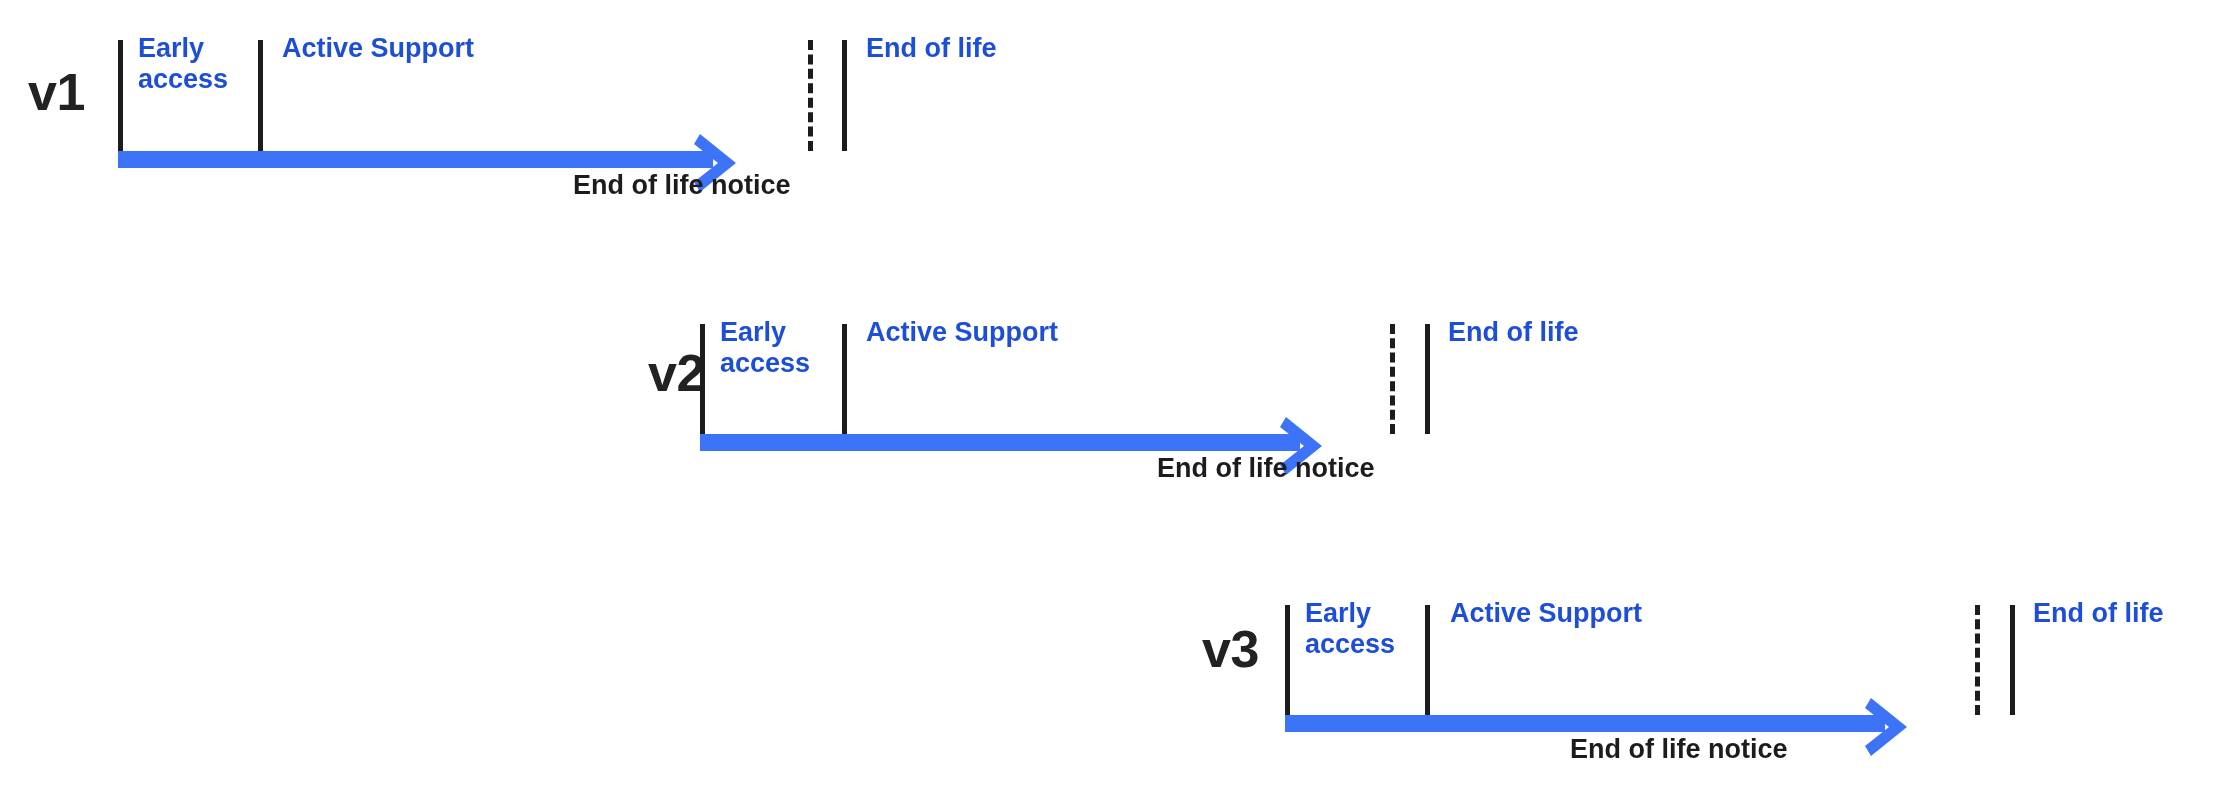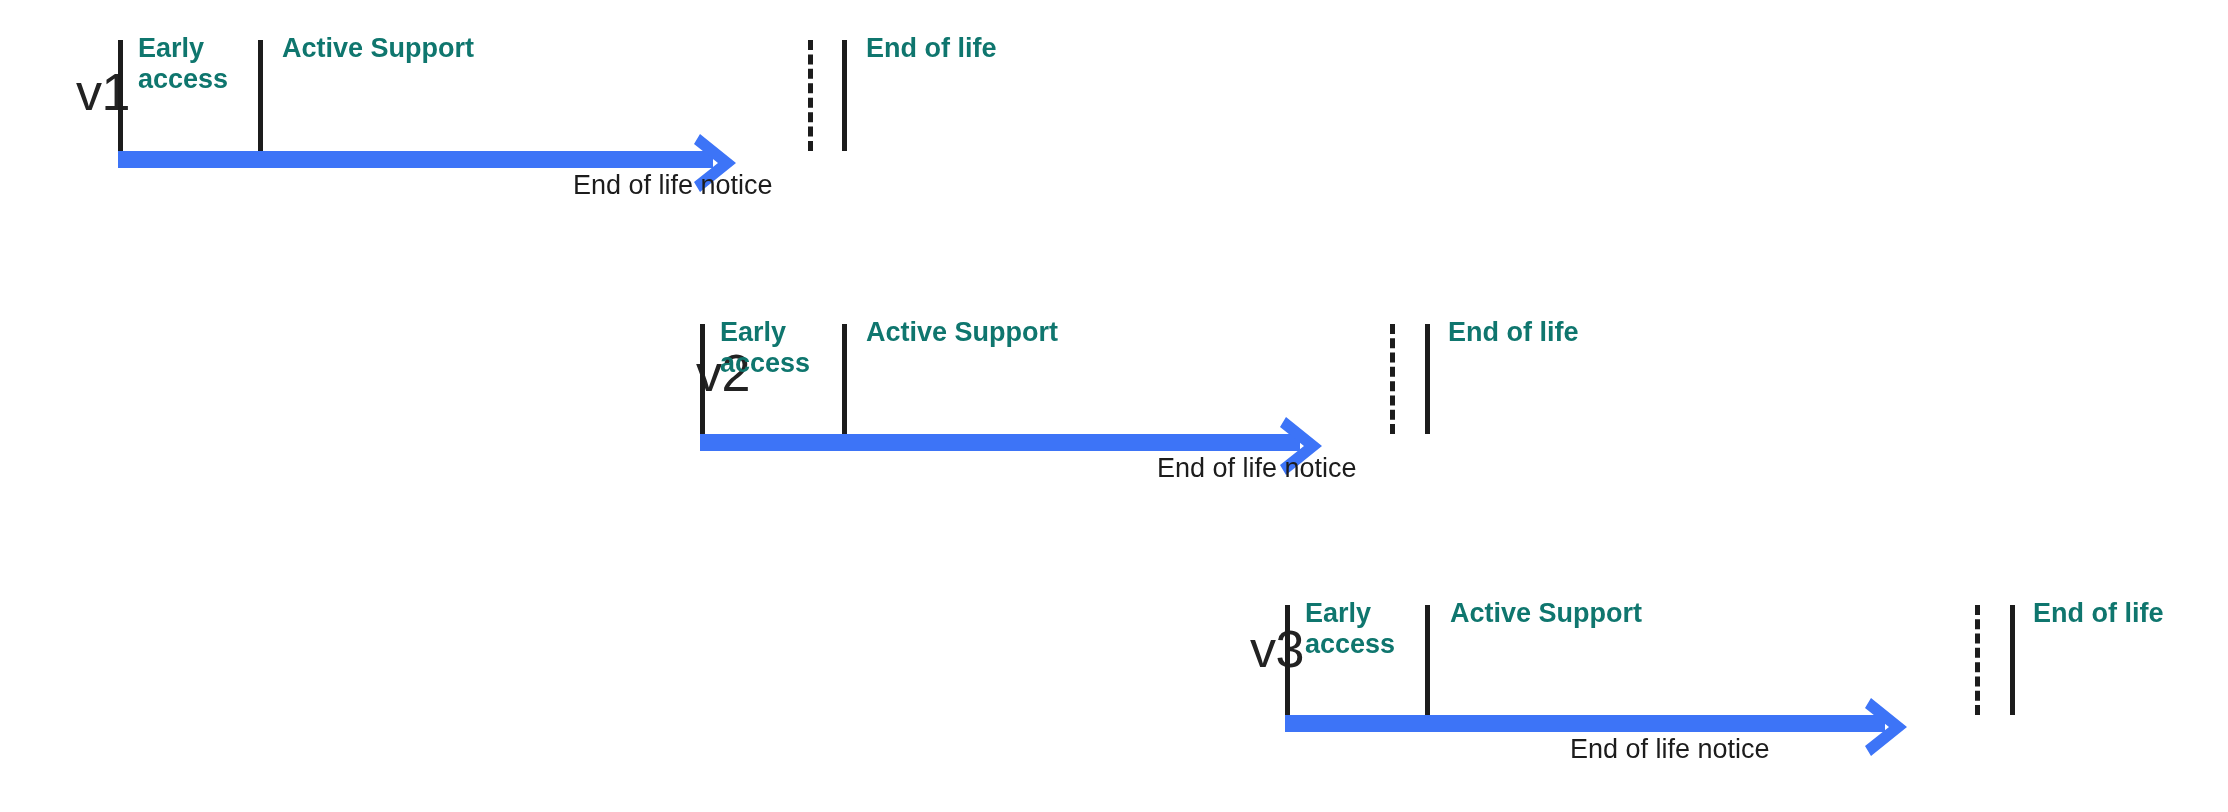--- a/index.html
+++ b/index.html
@@ -24,26 +24,25 @@
   
   .timeline-row {
     position: absolute;
     left: 0;
     top: 0;
   }
 
   .version-label {
     position: absolute;
     font-size: 52px;
-    font-weight: 400;
+    font-weight: 700;
     color: #222222;
     letter-spacing: -0.5px;
     line-height: 1;
     white-space: nowrap;
-    margin-left: 48px;
   }
 
   
   .track {
     position: absolute;
     height: 17px;
     background: #3d74f7;
   }
 
   .arrow-head {
@@ -63,30 +62,30 @@
     width: 0;
     background: none;
     border-left: 5px dashed #1c1c1c;
   }
 
   
   .phase-label {
     position: absolute;
     font-size: 27px;
     font-weight: 700;
-    color: #0f766e;
+    color: #1d4ed8;
     line-height: 1.15;
     white-space: pre-line;
   }
 
   
   .notice-label {
     position: absolute;
     font-size: 27px;
-    font-weight: 400;
+    font-weight: 700;
     color: #1c1c1c;
     line-height: 1;
     white-space: nowrap;
   }
 </style>
 </head>
 <body>
 
 <div id="diagram" style="width: 2228px; height: 812px; background: rgb(255, 255, 255);">
     <div class="timeline-row">

